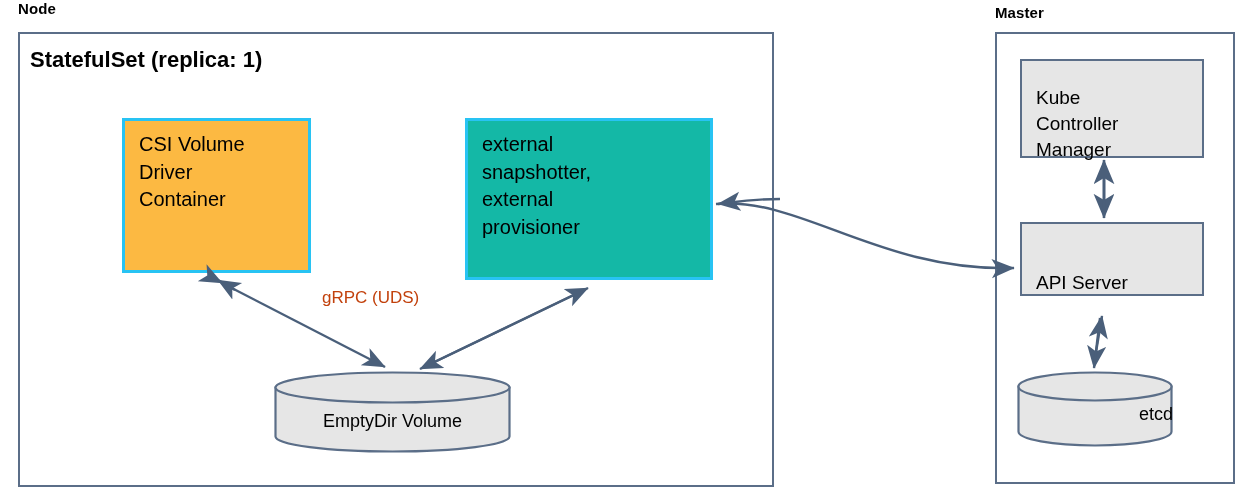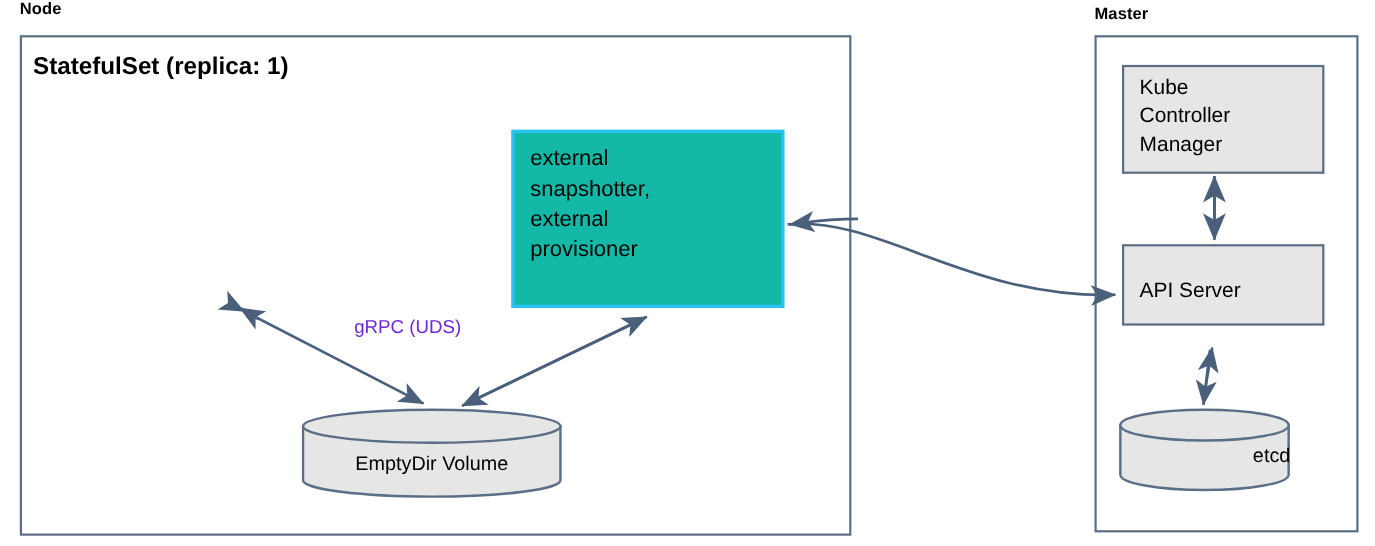--- a/index.html
+++ b/index.html
@@ -60,37 +60,37 @@
     border: 3px solid #28c3f3;
   }
   .node-green {
     background: #14b8a6;
     border: 3px solid #28c3f3;
   }
   .node-gray {
     background: #e6e6e6;
     border: 2px solid #5b6e88;
   }
-  .node-gray .node-text { font-size: 19px; }
+  .node-gray .node-text { font-size: 19px; margin-top: 18px; }
 
   
   .cylinder { box-sizing: border-box; }
   .cyl-label {
     position: absolute;
     left: 0; right: 0;
     text-align: center;
     font-size: 18px;
     color: #000000;
     pointer-events: none;
   }
   .cyl-label.left-align { text-align: right; }
 
   .edge-label {
     font-size: 17px;
-    color: #6d28d9;
+    color: #c2410c;
     white-space: nowrap;
   }
 
   svg.overlay {
     position: absolute;
     left: 0; top: 0;
     width: 1250px;
     height: 496px;
     pointer-events: none;
   }
@@ -99,20 +99,25 @@
 <body>
 
 <div id="canvas">
 
   <div class="abs group-label" style="left:18px; top:0;text-align:center;">Node</div>
 
   <div class="abs group-box" style="left:18px; top:32px; width:756px; height:455px;"></div>
 
   <div class="abs group-title" style="left:30px; top:47px;">StatefulSet (replica: 1)</div>
 
+  <div class="abs node-box node-orange" style="left:122px; top:118px; width:189px; height:155px;">
+    <div class="node-text">CSI Volume
+Driver
+Container</div>
+  </div>
 
   <div class="abs node-box node-green" style="left:465px; top:118px; width:248px; height:162px;">
     <div class="node-text">external
 snapshotter,
 external
 provisioner</div>
   </div>
 
   <div class="abs cylinder" style="left:274px; top:371px; width:237px; height:82px;">
     <svg width="237" height="82" viewBox="0 0 237 82">

